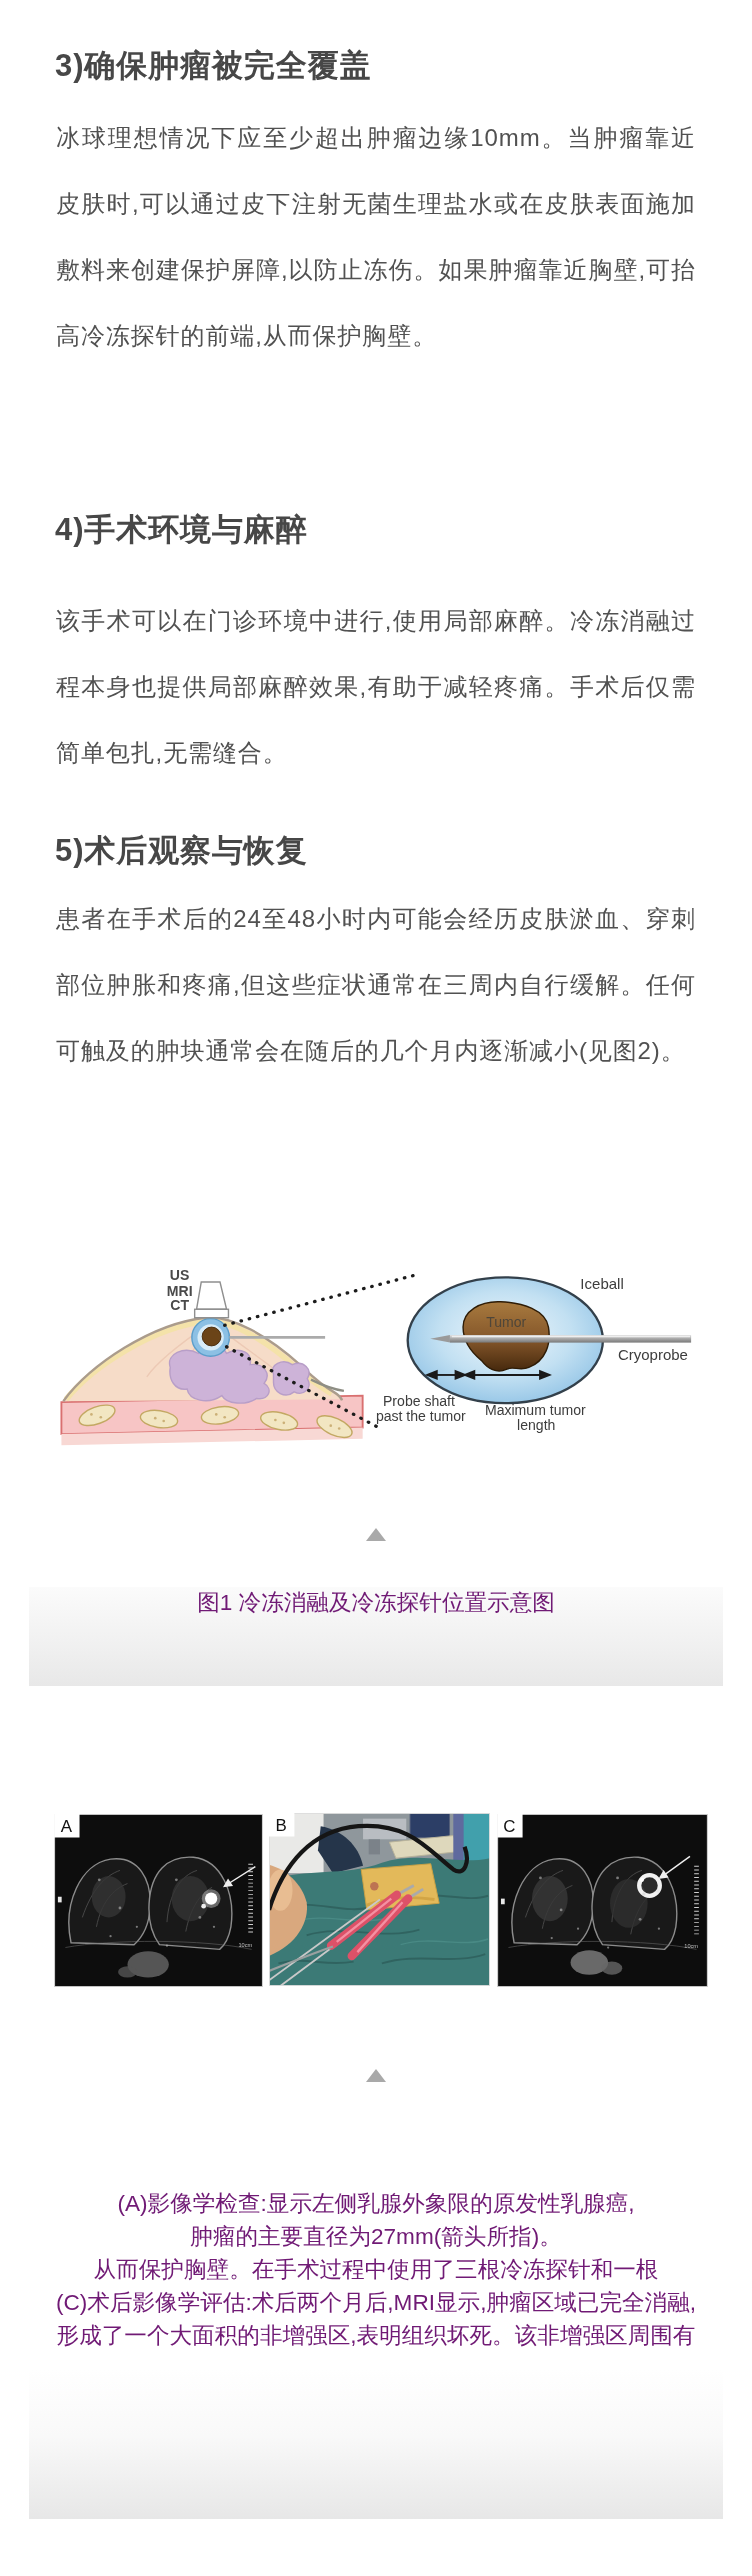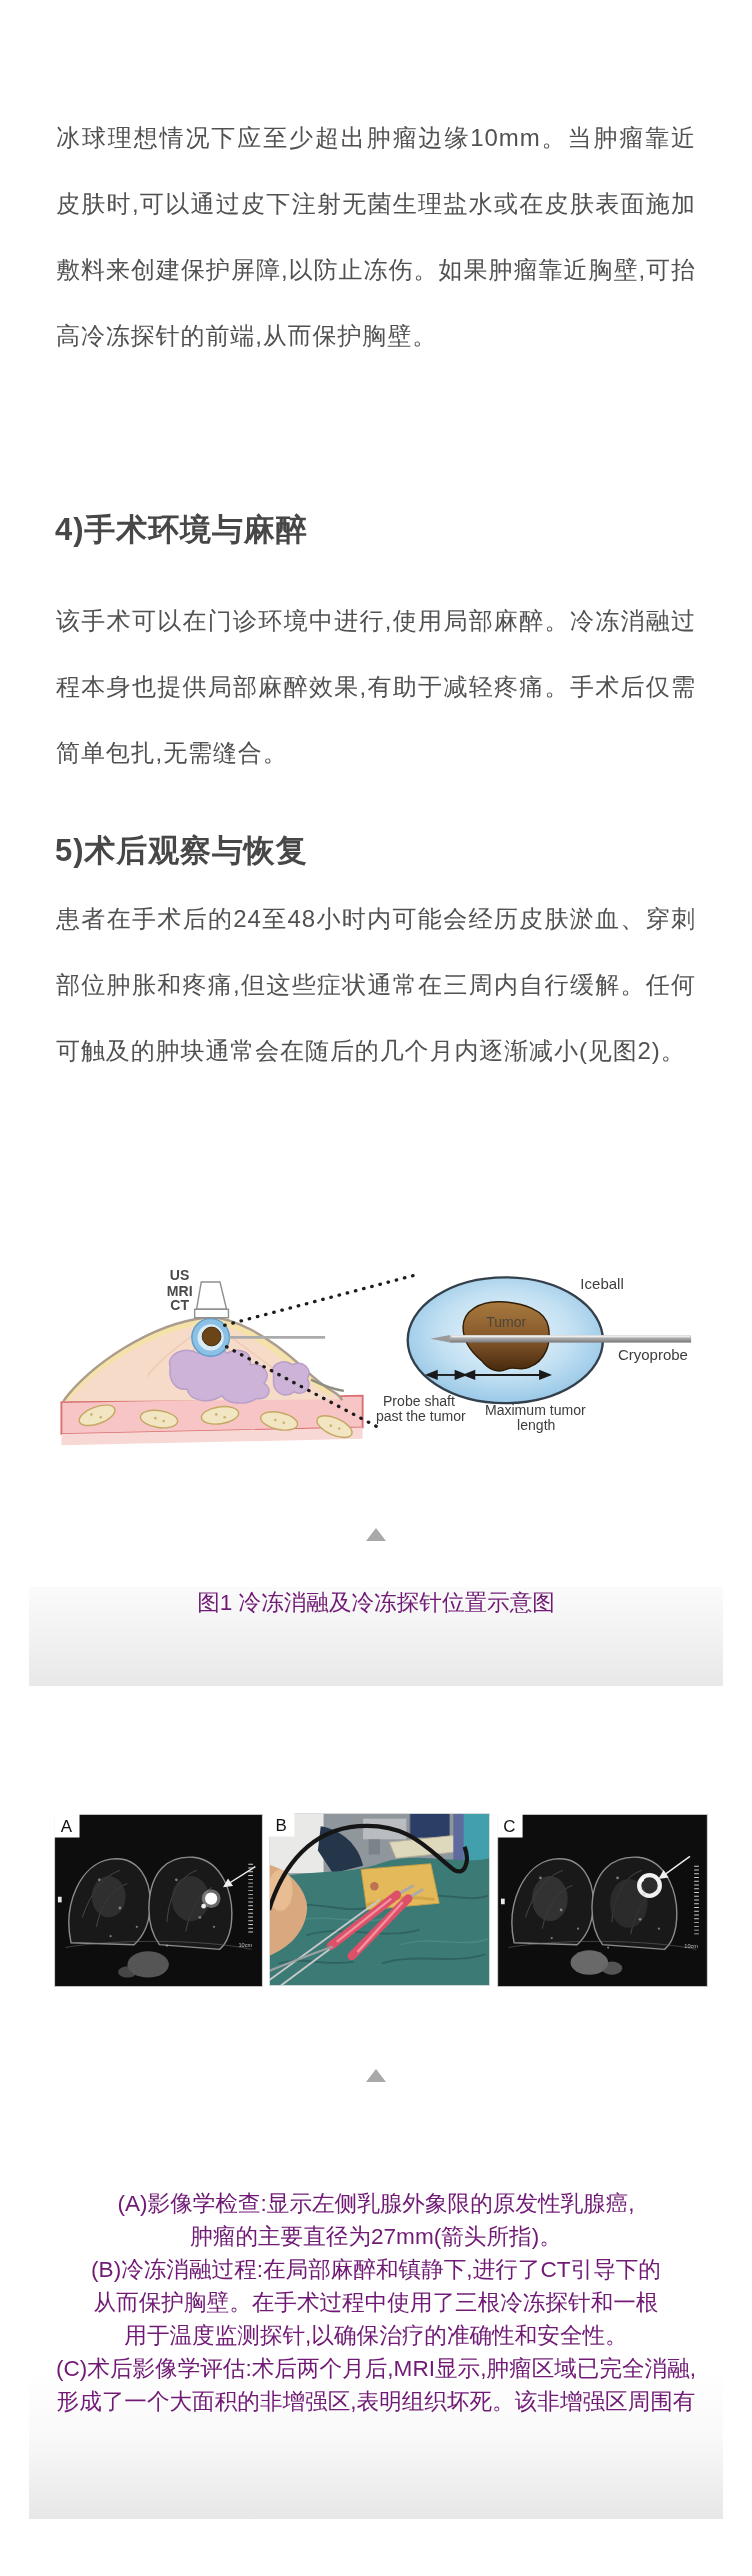--- a/index.html
+++ b/index.html
@@ -20,20 +20,21 @@
   svg text{font-family:"Liberation Sans","DejaVu Sans",sans-serif;}
 </style>
 </head>
 <body>
 
 <div class="page">
 
   <div class="band band1"></div>
   <div class="band band2"></div>
 
+  <h2 class="h" style="top:47px">3)确保肿瘤被完全覆盖</h2>
   <p class="body-p" style="top:105px">冰球理想情况下应至少超出肿瘤边缘10mm。当肿瘤靠近皮肤时,可以通过皮下注射无菌生理盐水或在皮肤表面施加敷料来创建保护屏障,以防止冻伤。如果肿瘤靠近胸壁,可抬高冷冻探针的前端,从而保护胸壁。</p>
 
   <h2 class="h" style="top:511px">4)手术环境与麻醉</h2>
   <p class="body-p" style="top:588px">该手术可以在门诊环境中进行,使用局部麻醉。冷冻消融过程本身也提供局部麻醉效果,有助于减轻疼痛。手术后仅需简单包扎,无需缝合。</p>
 
   <h2 class="h" style="top:832px">5)术后观察与恢复</h2>
   <p class="body-p" style="top:886px">患者在手术后的24至48小时内可能会经历皮肤淤血、穿刺部位肿胀和疼痛,但这些症状通常在三周内自行缓解。任何可触及的肿块通常会在随后的几个月内逐渐减小(见图2)。</p>
 
   <svg style="left:38px;top:1222px" width="715" height="244" viewBox="0 0 760 260">
     <defs>
@@ -308,21 +309,19 @@
       <text x="13" y="19" font-size="18" fill="#111111" text-anchor="middle">C</text>
     </g>
   </svg>
 
   <div class="tri" style="top:2069px"></div>
 
 
   <div class="cap" style="top:2187px">
     <div class="cap-line">(A)影像学检查:显示左侧乳腺外象限的原发性乳腺癌,</div>
     <div class="cap-line">肿瘤的主要直径为27mm(箭头所指)。</div>
-    <div class="cap-line">(B)冷冻消融过程:在局部麻醉和镇静下,进行了CT引导下的</div>
     <div class="cap-line">从而保护胸壁。在手术过程中使用了三根冷冻探针和一根</div>
-    <div class="cap-line">用于温度监测探针,以确保治疗的准确性和安全性。</div>
     <div class="cap-line">(C)术后影像学评估:术后两个月后,MRI显示,肿瘤区域已完全消融,</div>
     <div class="cap-line">形成了一个大面积的非增强区,表明组织坏死。该非增强区周围有</div>
   </div>
 
 </div>
 
 
 </body></html>

